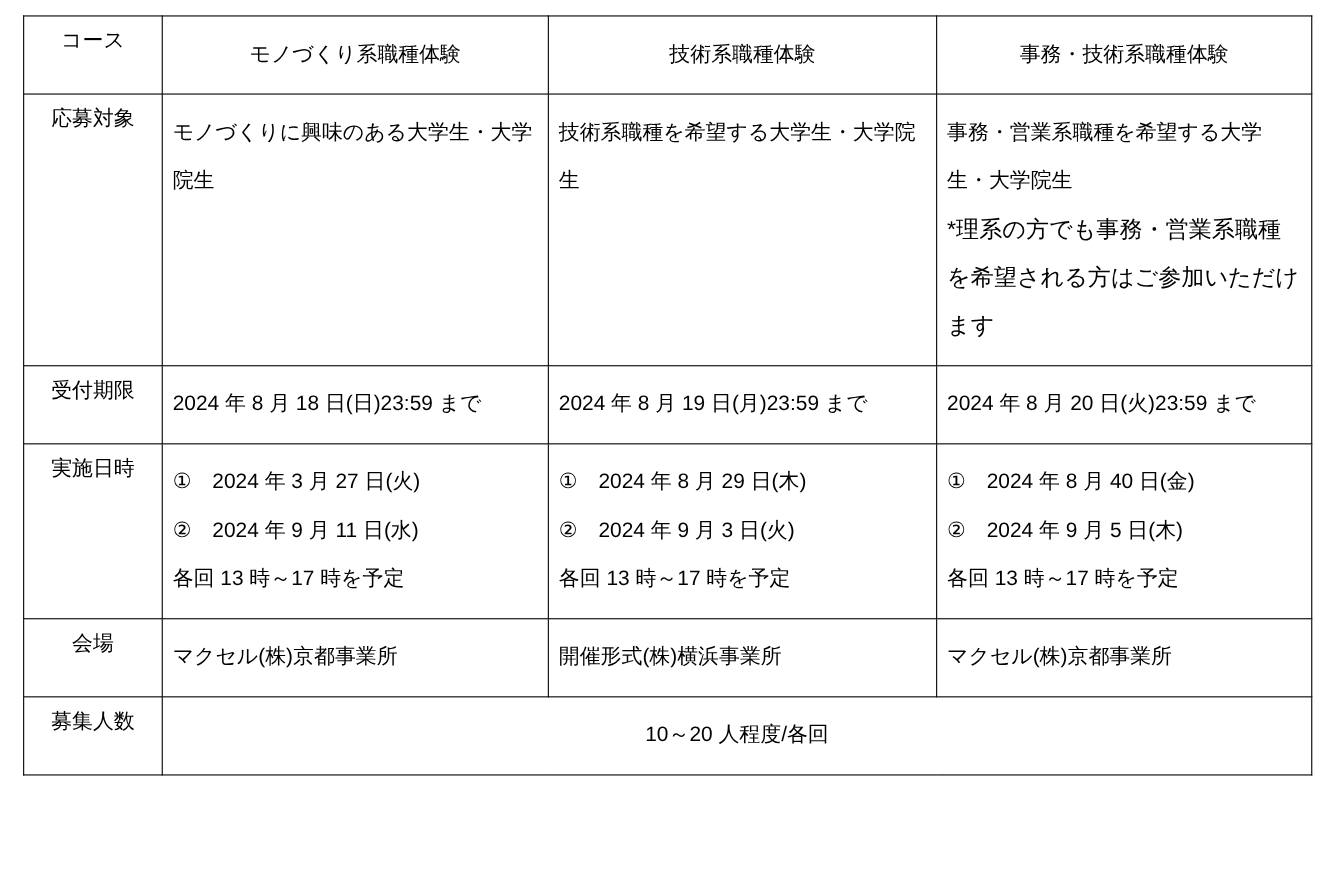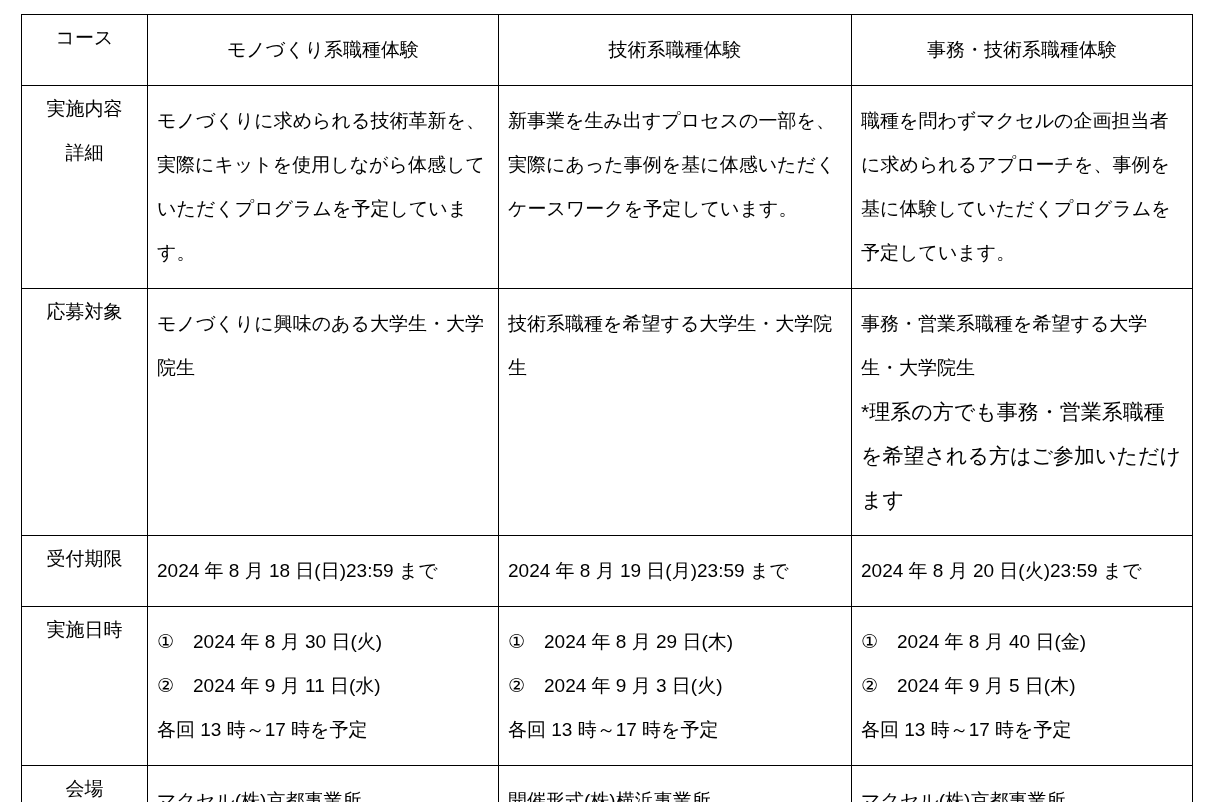--- a/index.html
+++ b/index.html
@@ -53,29 +53,20 @@
   </colgroup>
 
   <tbody>
       <tr style="height:46px">
     <td class="label">コース</td>
     <td class="center">モノづくり系職種体験</td>
     <td class="center">技術系職種体験</td>
     <td class="center">事務・技術系職種体験</td>
   </tr>
 
-  <tr style="height:177px">
-    <td class="label">
-      <div class="line">実施内容</div>
-      <div class="line">詳細</div>
-    </td>
-    <td>モノづくりに求められる技術革新を、実際にキットを使用しながら体感していただくプログラムを予定しています。</td>
-    <td>新事業を生み出すプロセスの一部を、実際にあった事例を基に体感いただくケースワークを予定しています。</td>
-    <td>職種を問わずマクセルの企画担当者に求められるアプローチを、事例を基に体験していただくプログラムを予定しています。</td>
-  </tr>
 
   <tr style="height:181px">
     <td class="label">応募対象</td>
     <td>モノづくりに興味のある大学生・大学院生</td>
     <td>技術系職種を希望する大学生・大学院生</td>
     <td>
       <div class="line">事務・営業系職種を希望する大学生・大学院生</div>
       <div class="note-line">*理系の方でも事務・営業系職種を希望される方はご参加いただけます</div>
     </td>
   </tr>
@@ -83,21 +74,21 @@
   <tr style="height:46px">
     <td class="label">受付期限</td>
     <td>2024 年 8 月 18 日(日)23:59 まで</td>
     <td>2024 年 8 月 19 日(月)23:59 まで</td>
     <td>2024 年 8 月 20 日(火)23:59 まで</td>
   </tr>
 
   <tr style="height:134px">
     <td class="label">実施日時</td>
     <td>
-      <div class="line">①　2024 年 8 月 30 日(火)</div>
+      <div class="line">①　2024 年 3 月 27 日(火)</div>
       <div class="line">②　2024 年 9 月 11 日(水)</div>
       <div class="line">各回 13 時～17 時を予定</div>
     </td>
     <td>
       <div class="line">①　2024 年 8 月 29 日(木)</div>
       <div class="line">②　2024 年 9 月 3 日(火)</div>
       <div class="line">各回 13 時～17 時を予定</div>
     </td>
     <td>
       <div class="line">①　2024 年 8 月 40 日(金)</div>

